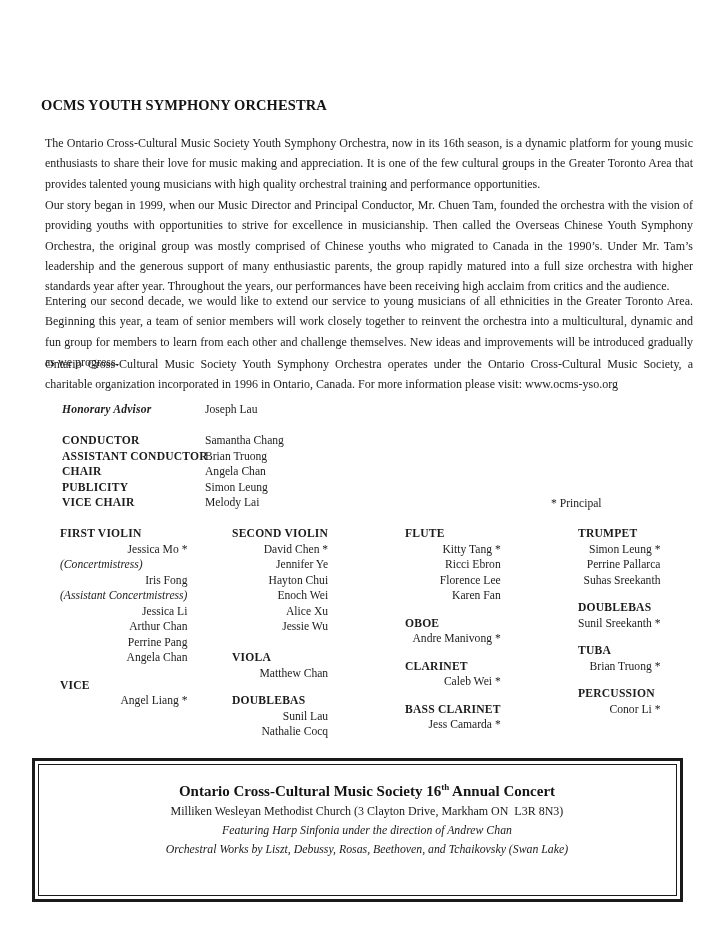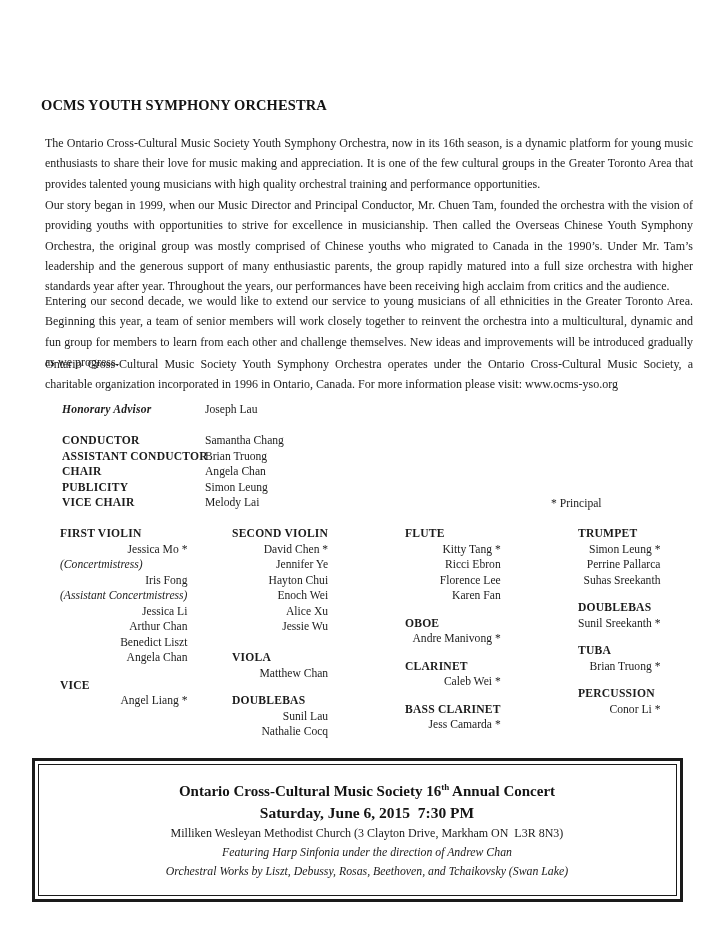--- a/index.html
+++ b/index.html
@@ -157,21 +157,21 @@
 </div>
 
 <div class="col" style="left:33px; top:526px;">
   <span class="sec-title">FIRST VIOLIN</span>
   <span class="member">Jessica Mo *</span>
   <span class="note">(Concertmistress)</span>
   <span class="member">Iris Fong</span>
   <span class="note">(Assistant Concertmistress)</span>
   <span class="member">Jessica Li</span>
   <span class="member">Arthur Chan</span>
-  <span class="member">Benedict Liszt</span>
+  <span class="member">Perrine Pang</span>
   <span class="member">Angela Chan</span>
   <span style="display:block; height:12px;"></span>
   <span class="sec-title">VICE</span>
   <span class="member">Angel Liang *</span>
 </div>
 
 <div class="col" style="left:205px; top:526px;">
   <span class="sec-title">SECOND VIOLIN</span>
   <span class="member">David Chen *</span>
   <span class="member">Jennifer Ye</span>
@@ -218,18 +218,17 @@
   <span class="member">Brian Truong *</span>
   <span style="display:block; height:12px;"></span>
   <span class="sec-title">PERCUSSION</span>
   <span class="member">Conor Li *</span>
 </div>
 
 <div class="concert-box">
   <div class="concert-box-inner"></div>
   <div class="concert-content">
     <div class="c-title"><span>Ontario Cross-Cultural Music Society 16</span><sup>th</sup><span> Annual Concert</span></div>
-    <div class="c-date" style="white-space:pre;">Saturday, June 6, 2015  7:30 PM</div>
     <div class="c-venue" style="white-space:pre;">Milliken Wesleyan Methodist Church (3 Clayton Drive, Markham ON  L3R 8N3)</div>
     <div class="c-feature">Featuring Harp Sinfonia under the direction of Andrew Chan</div>
     <div class="c-works">Orchestral Works by Liszt, Debussy, Rosas, Beethoven, and Tchaikovsky (Swan Lake)</div>
   </div>
 </div>
 
 </body></html>

